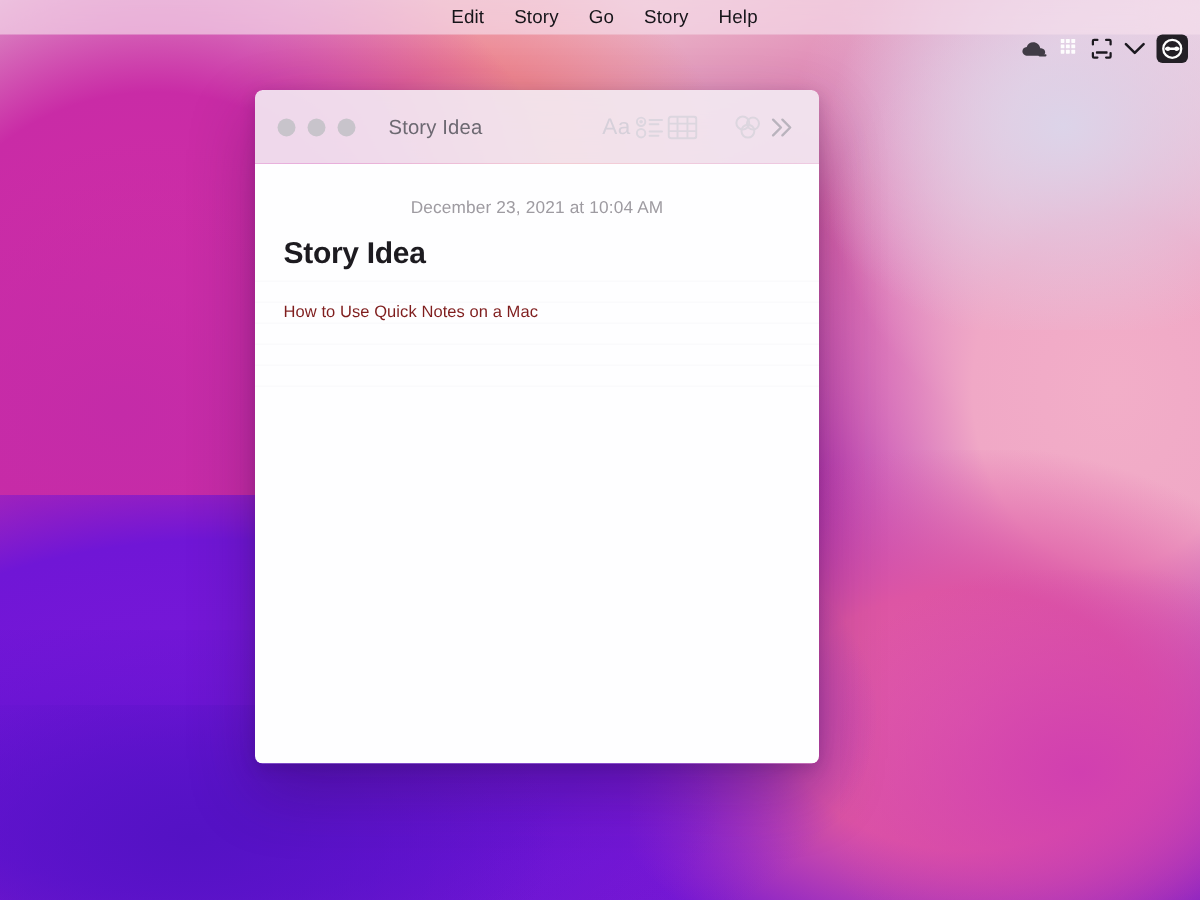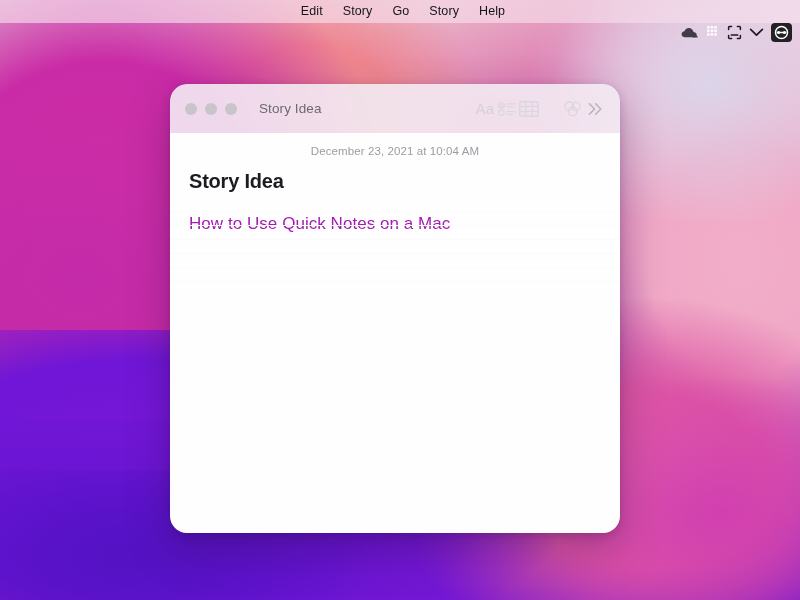--- a/index.html
+++ b/index.html
@@ -81,22 +81,22 @@
   }
   .menu-right {
     margin-left:auto; display:flex; align-items:center; gap:7px;
     padding-right:8px; height:23px;
   }
   .status-icon { display:flex; align-items:center; justify-content:center; cursor:default; }
   .status-icon.control { background:#232026; border-radius:4px; padding:2px 3px; }
 
   
   #notes-window {
-    position:absolute; left:170px; top:84px; width:450px; height:449px;
-    border-radius:17px; overflow:hidden; z-index:20;
+    position:absolute; left:170px; top:60px; width:376px; height:449px;
+    border-radius:5px; overflow:hidden; z-index:20;
     box-shadow:0 18px 44px rgba(40,10,60,0.30), 0 3px 10px rgba(40,10,60,0.18);
   }
   #titlebar {
     height:49px; width:100%;
     background:rgba(243,235,243,0.90);
     backdrop-filter:blur(22px);
     display:flex; align-items:center; position:relative;
   }
   .traffic-lights { display:flex; gap:8px; padding-left:15px; }
   .light { width:12px; height:12px; border-radius:50%; background:#c8c4cb; }
@@ -111,39 +111,39 @@
   .tb-btn {
     width:22px; height:22px; display:flex; align-items:center; justify-content:center;
     cursor:default; color:#d9d3dc;
   }
   .tb-aa { font-size:15px; color:#d6d0da; letter-spacing:0.3px; }
   .tb-btn.spacer-left { margin-left:22px; }
 
   #note-body {
     height:400px; width:100%;
     background:#fefeff;
-    padding:12px 19px 0 19px;
+    padding:24px 19px 0 19px;
     position:relative;
     overflow:hidden;
   }
   .rule-lines { position:absolute; left:0; right:0; top:78px; bottom:0; }
   .rule-lines .rl {
     position:absolute; left:0; right:0; height:1px;
     background:#fafafc;
   }
   #note-date {
     text-align:center; font-size:11.5px; color:#9e9ba1;
     letter-spacing:0.1px; margin-bottom:13px;
   }
   #note-title {
     font-size:20px; font-weight:bold; color:#1d1b20;
     letter-spacing:-0.2px; margin-bottom:21px;
   }
   #note-text {
-    font-size:17px; color:#a21caf; letter-spacing:0.05px;
+    font-size:11px; color:#7f1d1d; letter-spacing:0.05px;
   }
 </style>
 </head>
 <body>
 
 <div id="wallpaper">
   <div class="layer wp-base"></div>
   <div class="layer wp-right"></div>
   <div class="layer wp-right2"></div>
   <div class="layer wp-lav"></div>

